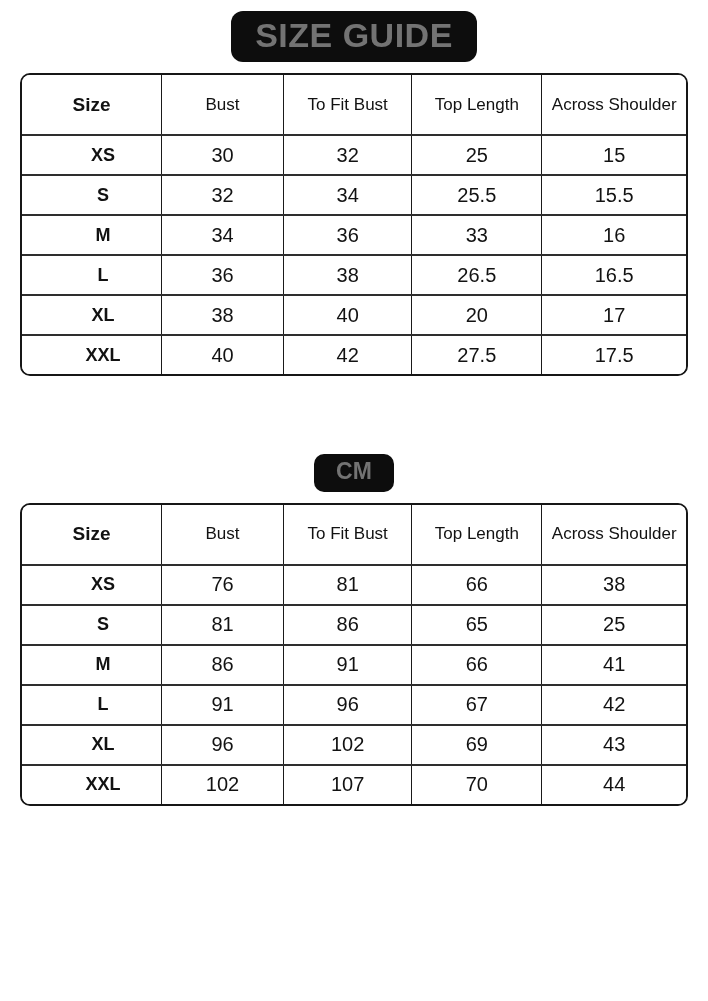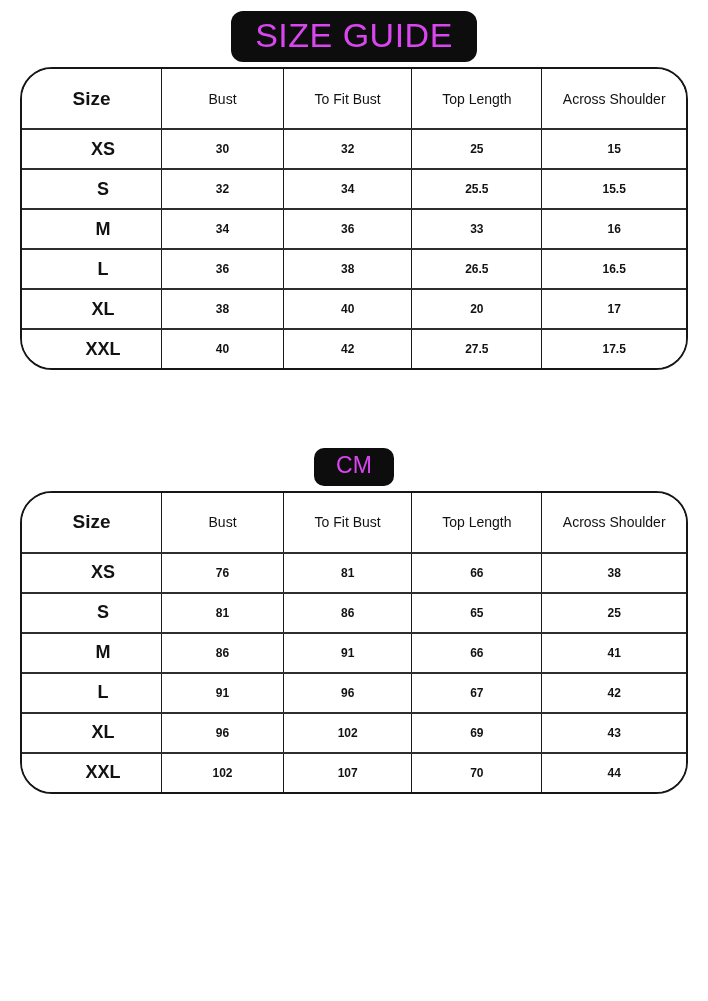--- a/index.html
+++ b/index.html
@@ -3,41 +3,41 @@
 <meta charset="utf-8">
 <style>
   html, body { margin: 0; padding: 0; background: #ffffff; }
   .page {
     width: 708px; height: 1001px; position: relative; overflow: hidden;
     background: #ffffff; color: #161616;
     font-family: "Liberation Sans", sans-serif;
     text-align: center;
   }
   .badge {
-    display: inline-block; background: #0d0d0d; color: #d946ef;
-    font-weight: normal; border-radius: 12px; line-height: 1.1;
+    display: inline-block; background: #0d0d0d; color: #737373;
+    font-weight: bold; border-radius: 12px; line-height: 1.1;
   }
   .badge-title { font-size: 34px; padding: 6px 24px 8px; margin-top: 11px; letter-spacing: 0.5px; }
   .subtitle { font-size: 27px; font-weight: bold; margin-top: 5px; color: #121212; }
   .unit-inches-wrap { margin-top: 37px; }
   .unit-cm-wrap { margin-top: 78px; }
   .badge-unit { font-size: 23px; padding: 5px 22px 7px; border-radius: 10px; }
   .table-wrap {
-    width: 664px; margin: 5px auto 0;
-    border: 2px solid #161616; border-radius: 32px; overflow: hidden;
+    width: 664px; margin: 11px auto 0;
+    border: 2px solid #161616; border-radius: 10px; overflow: hidden;
     background: #ffffff;
   }
   table { width: 100%; border-collapse: collapse; table-layout: fixed; }
   th {
-    height: 57px; font-size: 14px; font-weight: 400; color: #121212;
+    height: 57px; font-size: 17px; font-weight: 400; color: #121212;
     text-align: center; vertical-align: middle; background: #ffffff;
   }
   th:first-child { font-weight: 700; font-size: 19px; }
   td {
-    height: 36px; font-size: 12px; font-weight: 700; color: #121212;
+    height: 36px; font-size: 20px; font-weight: 400; color: #121212;
     text-align: center; vertical-align: middle; background: #ffffff;
   }
   td.size-cell { font-weight: 700; font-size: 18px; padding-left: 24px; }
   th, td { border-left: 1.5px solid #1a1a1a; }
   th:first-child, td:first-child { border-left: none; }
   tbody td { border-top: 2px solid #2e2e2e; }
   .footer {
     position: absolute; left: 0; bottom: 0; width: 708px; height: 42px;
     background: #0d0d0d; color: #f7f7f7;
     display: flex; align-items: center; box-sizing: border-box;

